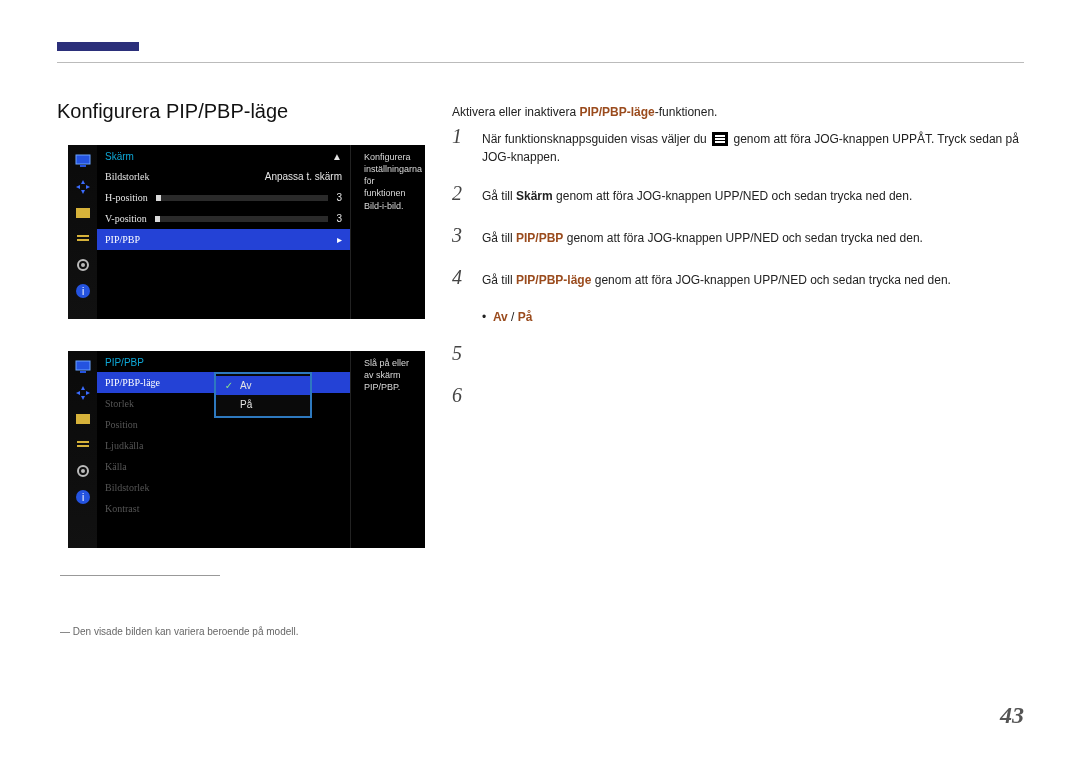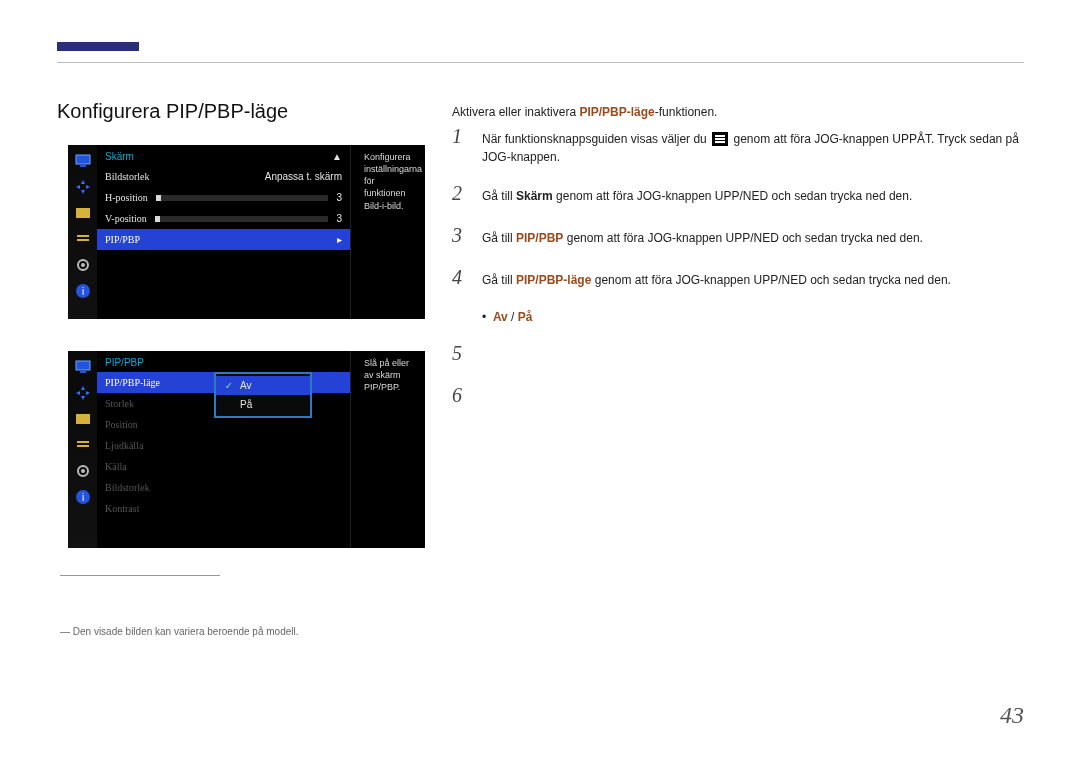--- a/index.html
+++ b/index.html
@@ -191,20 +191,21 @@
   }
   .bullet .hl { color: #9a4b1d; font-weight: 600; }
   .page-num {
     position: absolute;
     right: 56px;
     bottom: 34px;
     font-family: Georgia, "Times New Roman", serif;
     font-style: italic;
     font-size: 24px;
     color: #555;
+    font-weight: bold;
   }
 </style>
 </head>
 <body>
 
 <div class="top-marker"></div>
 <div class="top-rule"></div>
 
 <h1 class="page-title">Konfigurera PIP/PBP-läge</h1>
 

